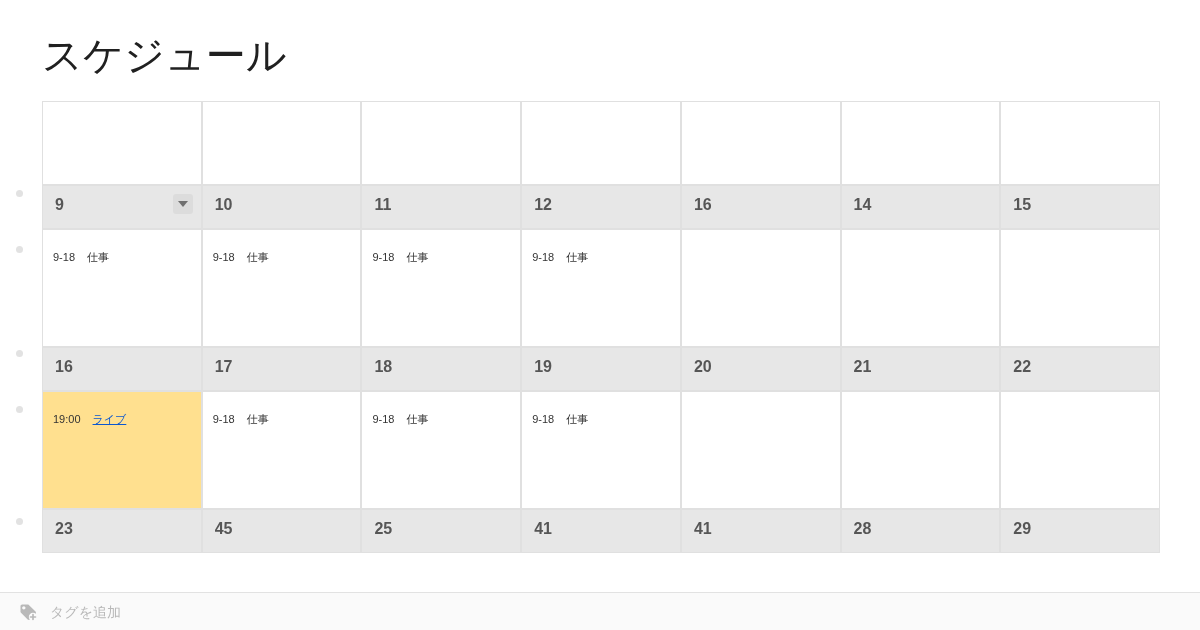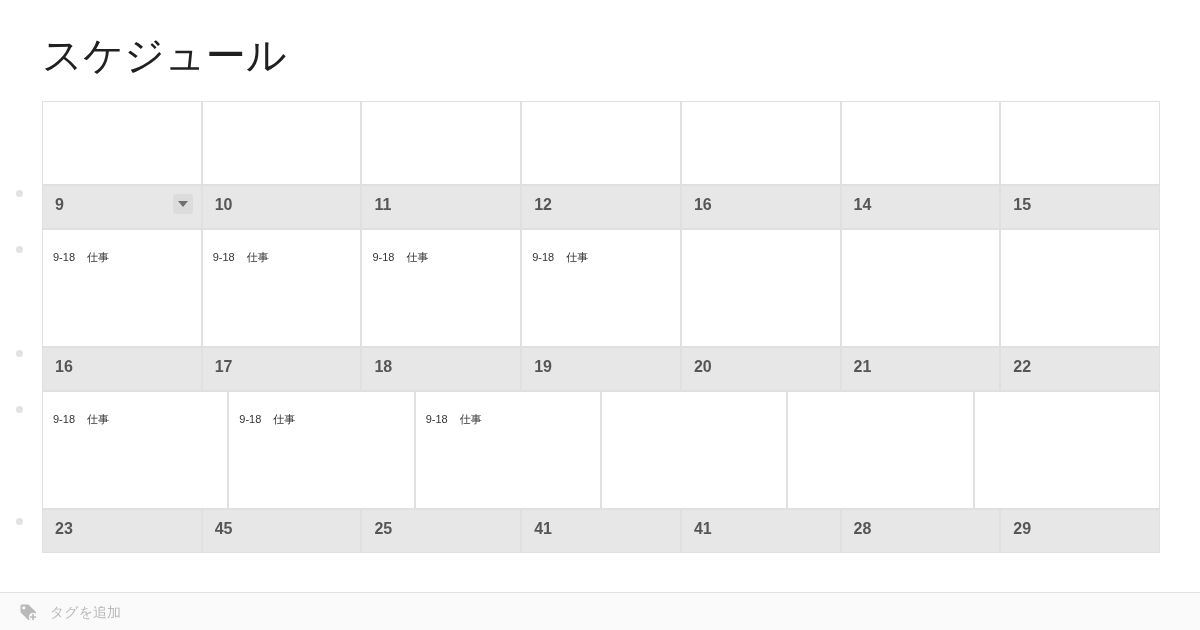--- a/index.html
+++ b/index.html
@@ -167,20 +167,23 @@
     <div class="cal-cell"><span>16</span></div>
     <div class="cal-cell"><span>17</span></div>
     <div class="cal-cell"><span>18</span></div>
     <div class="cal-cell"><span>19</span></div>
     <div class="cal-cell"><span>20</span></div>
     <div class="cal-cell"><span>21</span></div>
     <div class="cal-cell"><span>22</span></div>
   </div>
 
   <div class="cal-row body-row">
+    <div class="cal-cell hl">
+      <div class="evt"><span class="t">19:00</span><span class="lnk">ライブ</span></div>
+    </div>
     <div class="cal-cell">
       <div class="evt"><span class="t">9-18</span><span>仕事</span></div>
     </div>
     <div class="cal-cell">
       <div class="evt"><span class="t">9-18</span><span>仕事</span></div>
     </div>
     <div class="cal-cell">
       <div class="evt"><span class="t">9-18</span><span>仕事</span></div>
     </div>
     <div class="cal-cell"></div>

